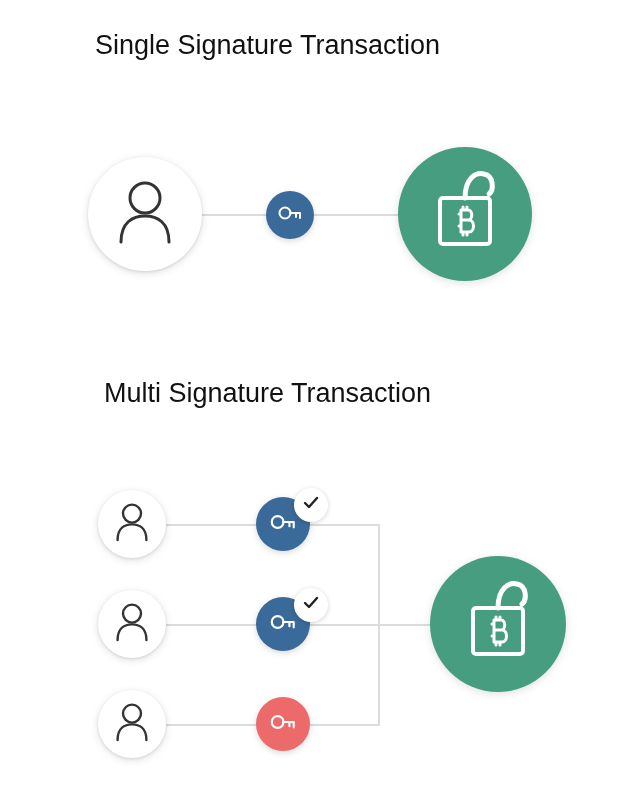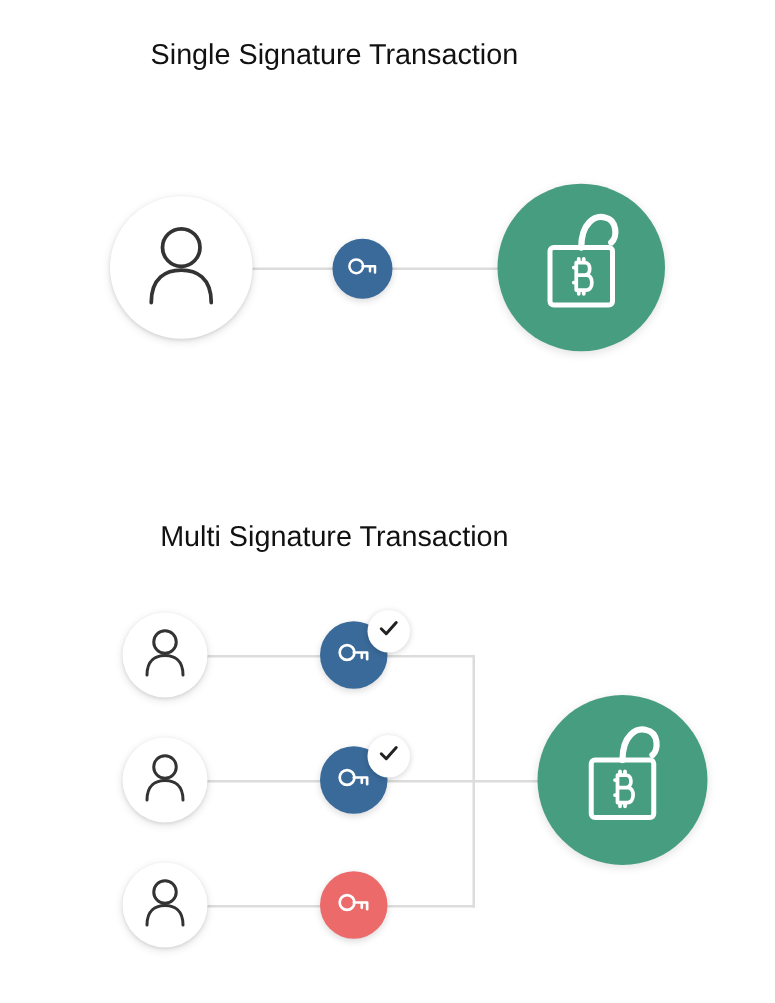--- a/index.html
+++ b/index.html
@@ -8,21 +8,21 @@
     height: 802px;
     background: #ffffff;
     font-family: -apple-system, BlinkMacSystemFont, "Segoe UI", Helvetica, Arial, sans-serif;
     position: relative;
     overflow: hidden;
   }
   .title {
     position: absolute;
     width: 535px;
     text-align: center;
-    font-size: 23px;
+    font-size: 27px;
     font-weight: 500;
     color: #111;
   }
   .stage { position: absolute; }
 
   .user-circle {
     position: absolute;
     border-radius: 50%;
     background: #ffffff;
     box-shadow: 0 2px 8px rgba(0,0,0,0.12), 0 1px 3px rgba(0,0,0,0.10);
@@ -91,21 +91,21 @@
         <path d="M37 30 C37 10 48 4 56 6 C66 8 66 22 61 26" fill="none" stroke="#fff" stroke-width="5" stroke-linecap="round"></path>
 
         <rect x="12" y="30" width="50" height="46" rx="3" fill="none" stroke="#fff" stroke-width="4"></rect>
 
         <path d="M33 42 L33 64 M33 42 L40 42 C45 42 45 52 40 52 L33 52 M33 52 L41 52 C47 52 47 64 41 64 L33 64 M35 39 L35 42 M39 39 L39 42 M35 64 L35 67 M39 64 L39 67 M31 46 L33 46 M31 58 L33 58" fill="none" stroke="#fff" stroke-width="3" stroke-linecap="round" stroke-linejoin="round"></path>
       </svg>
     </span>
   </div>
 </div>
 
-<div class="title" style="top:416px;">Multi Signature Transaction</div>
+<div class="title" style="top:378px;">Multi Signature Transaction</div>
 
 <div class="stage" style="top:0;left:0;">
 
   <div class="hline" style="left:150px; top:524px; width:130px;"></div>
   <div class="hline" style="left:150px; top:624px; width:130px;"></div>
   <div class="hline" style="left:150px; top:724px; width:130px;"></div>
 
   <div class="hline" style="left:290px; top:524px; width:90px;"></div>
   <div class="hline" style="left:290px; top:624px; width:150px;"></div>
   <div class="hline" style="left:290px; top:724px; width:90px;"></div>

